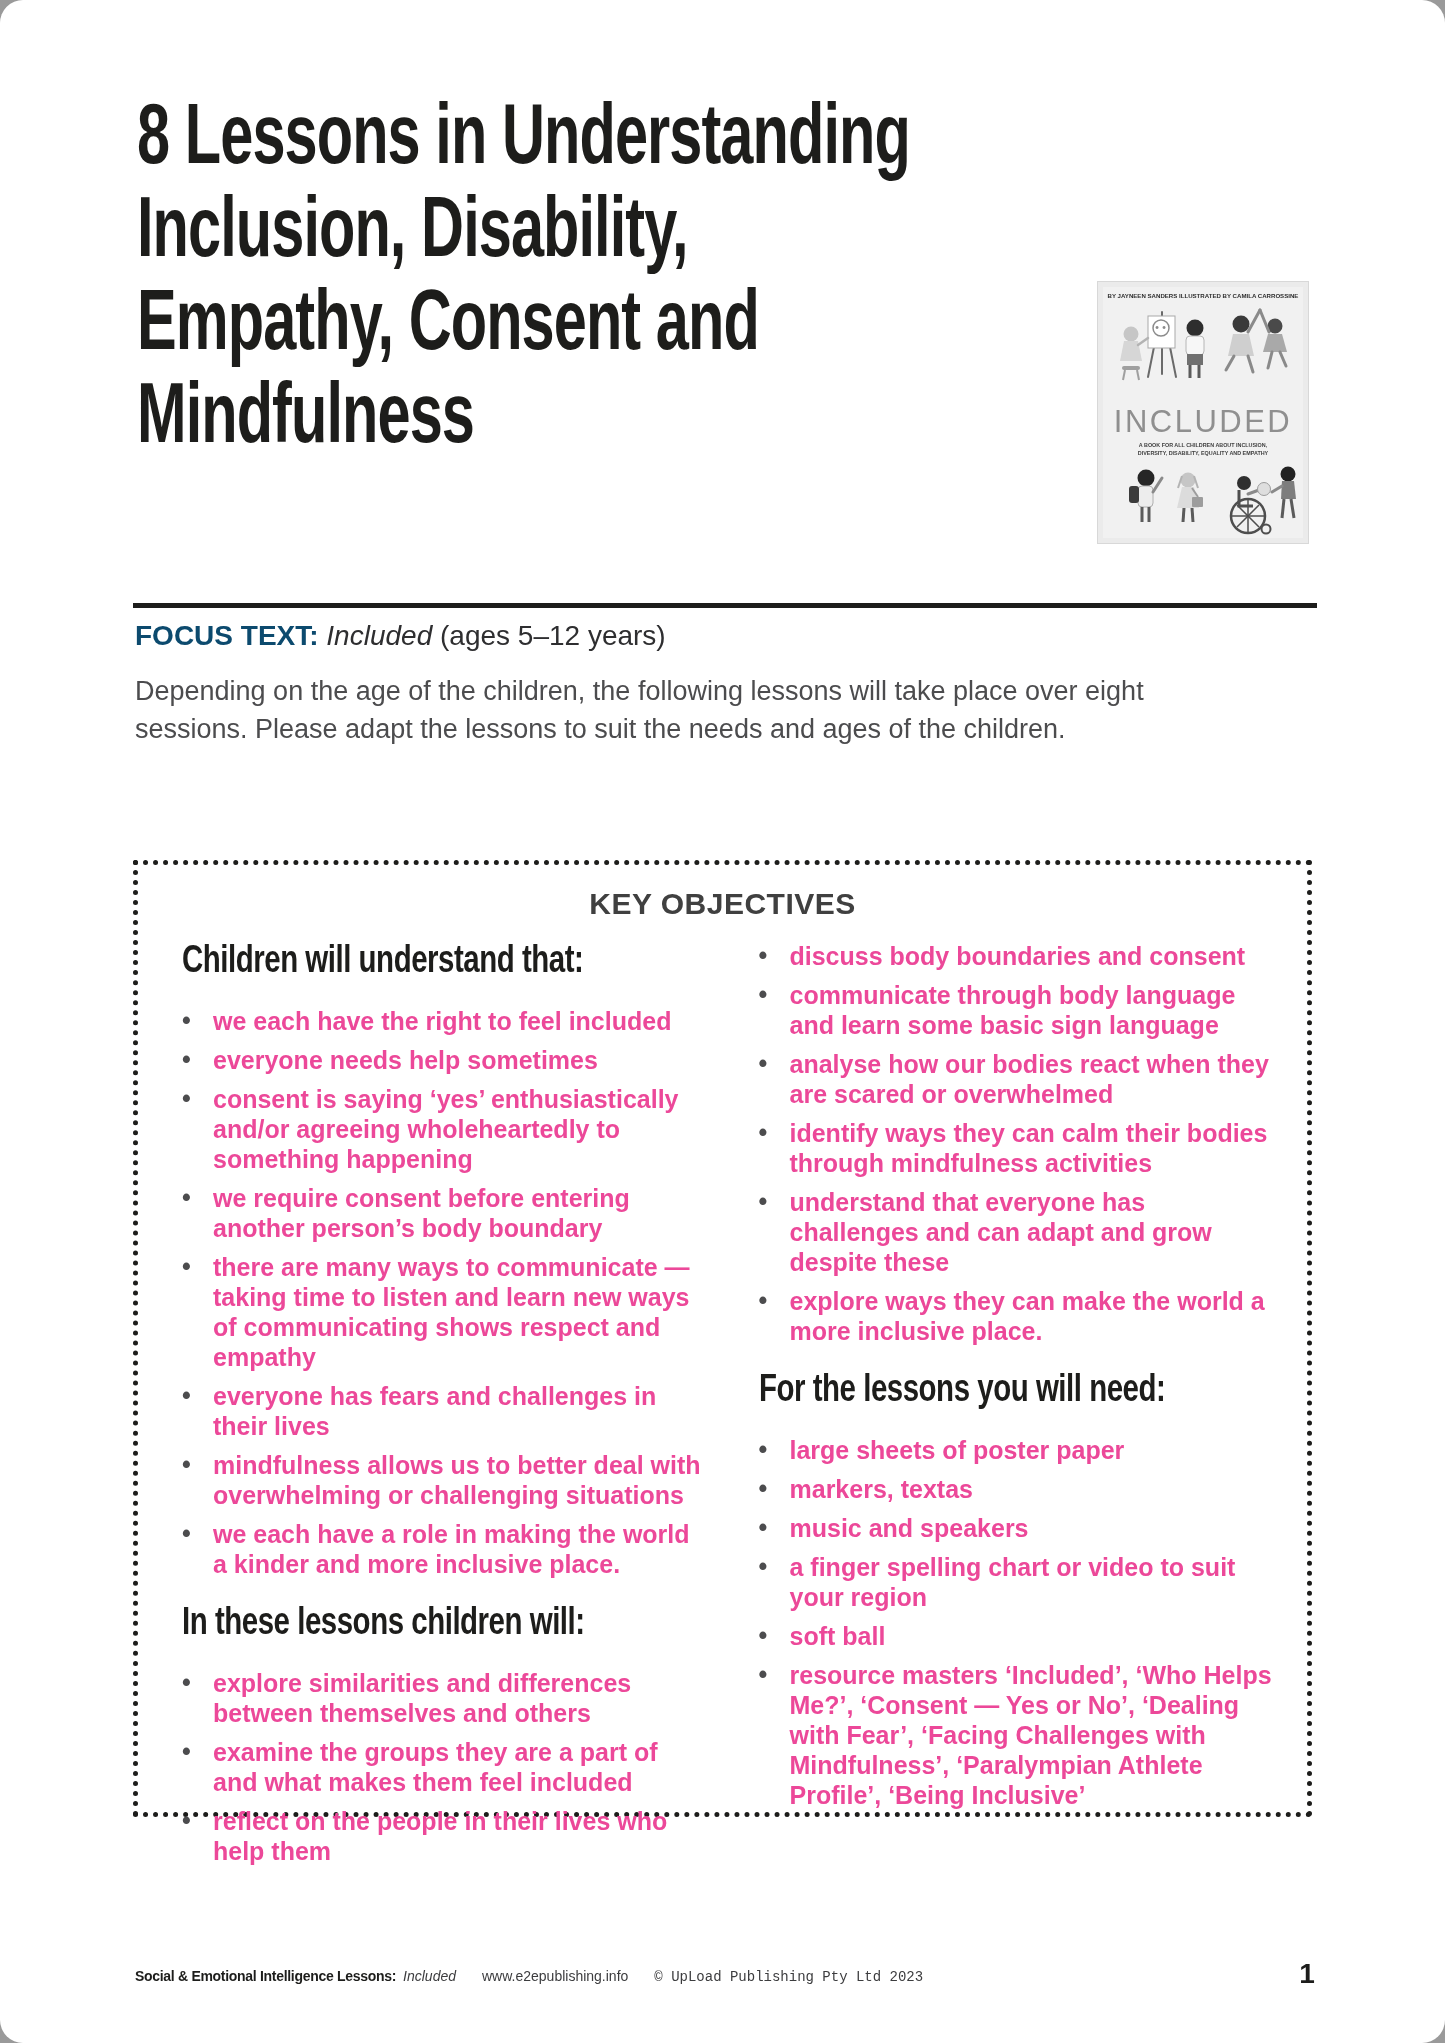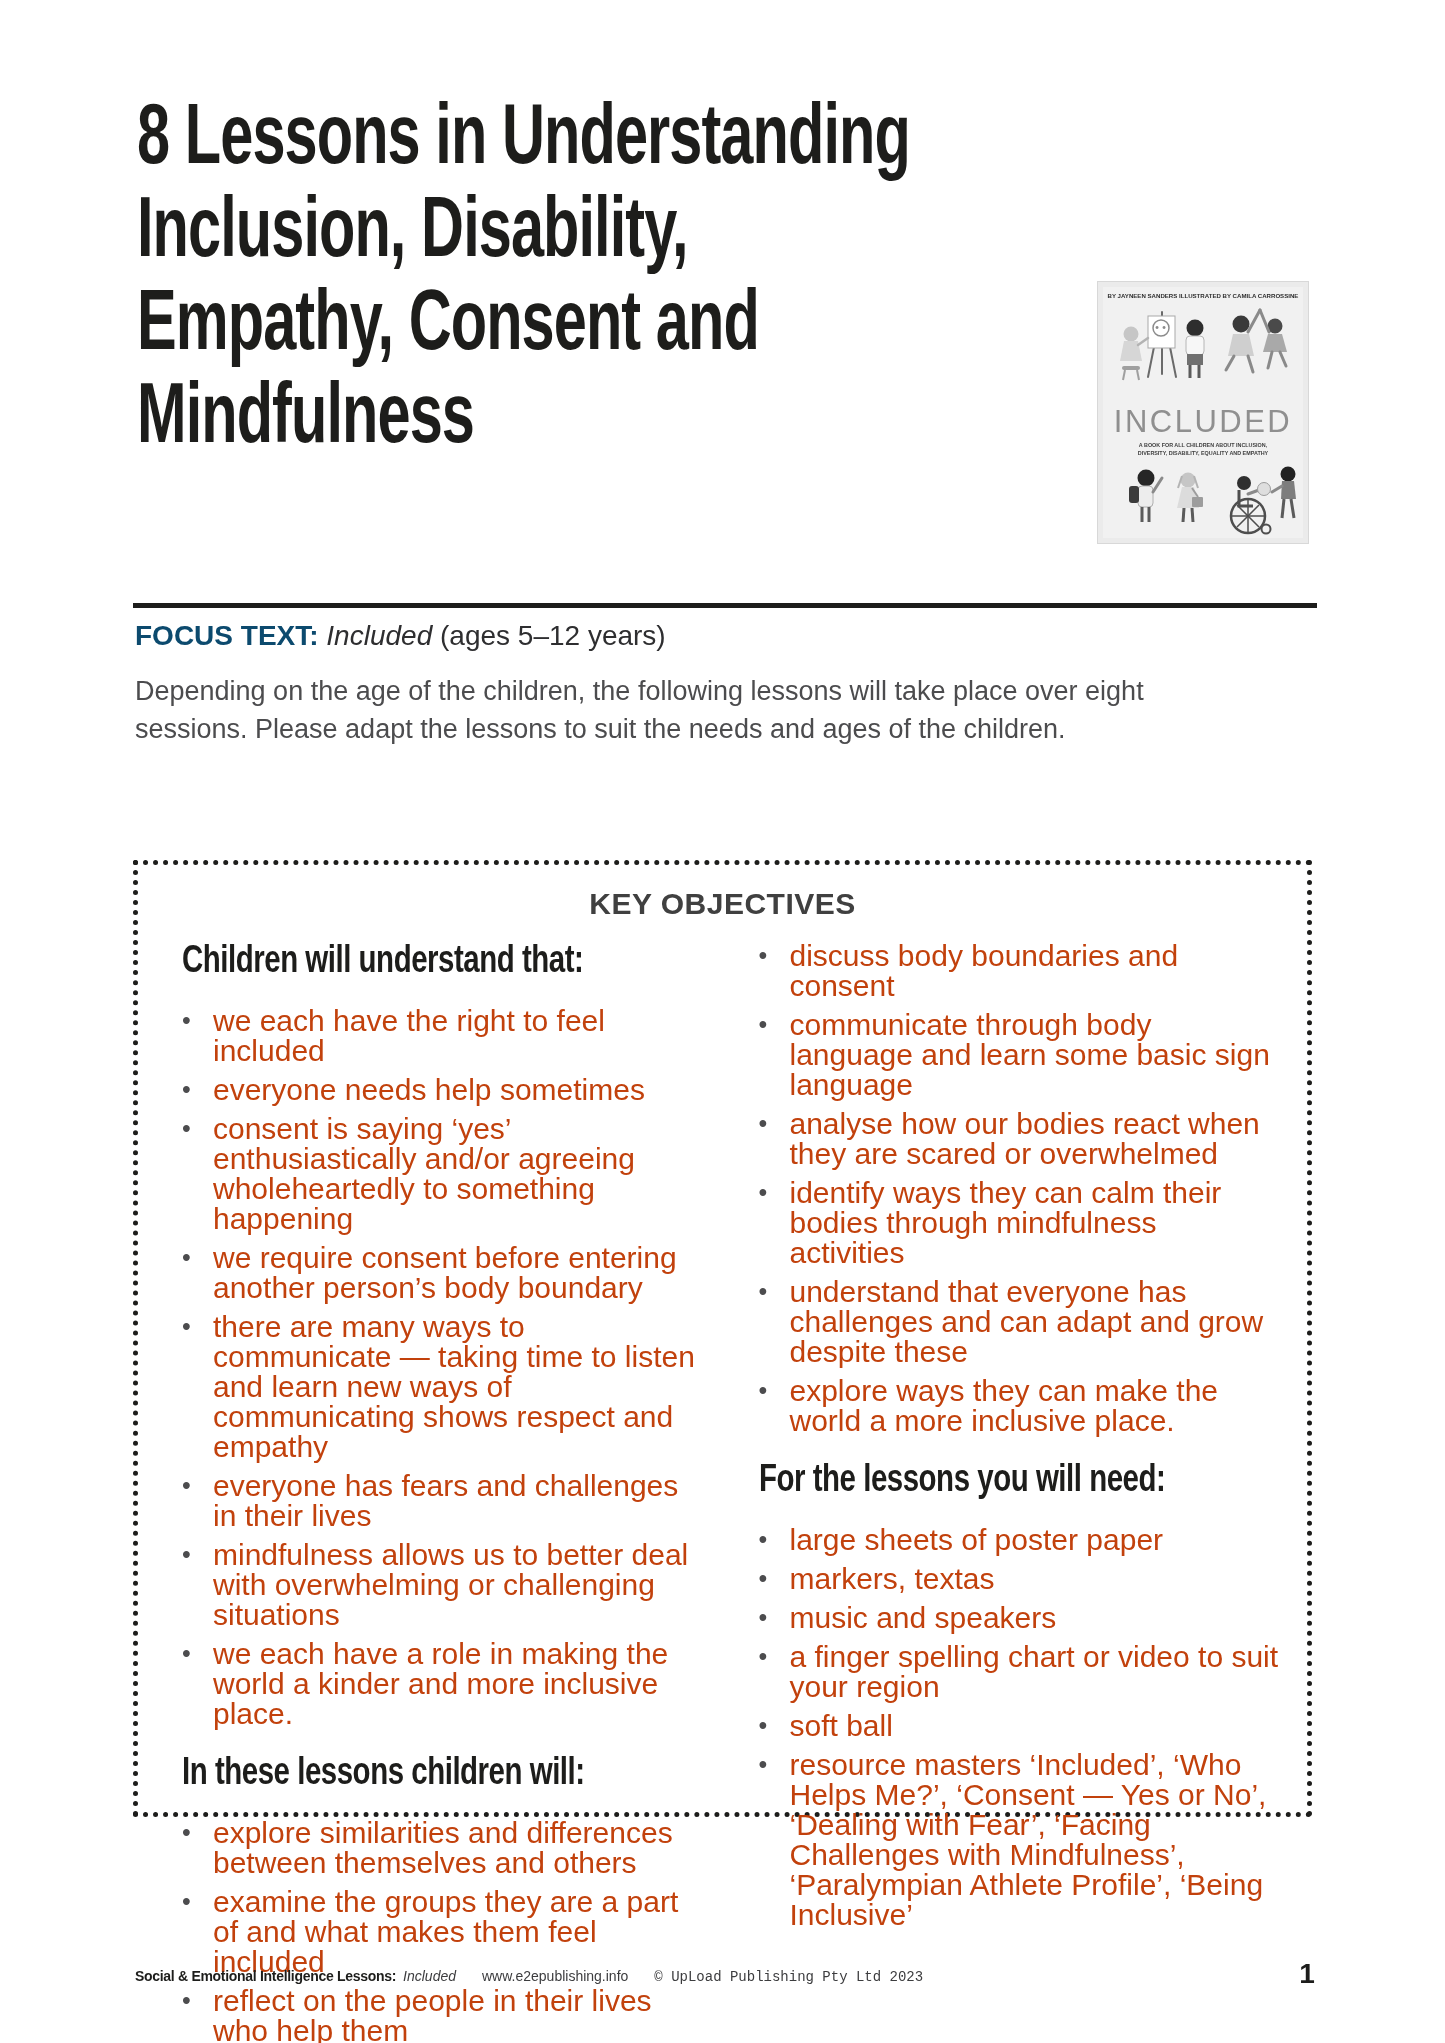--- a/index.html
+++ b/index.html
@@ -4,20 +4,21 @@
 <style>
   html,body{margin:0;padding:0;background:#9a9a9a;}
   .page{
     position:relative;
     width:1445px;height:2043px;
     background:#ffffff;
     margin:0 auto;
     font-family:"Liberation Sans",sans-serif;
     color:#1d1d1b;
     overflow:hidden;
+    border-radius:23px;
   }
   
   .title{position:absolute;left:137px;top:84px;margin:0;}
   .title-line{
     display:block;height:93px;
     font-size:64px;font-weight:800;letter-spacing:-1px;
     white-space:nowrap;color:#1d1d1b;
     transform:scale(0.93,1.34);transform-origin:left top;
     font-family:"Liberation Sans",sans-serif;
   }
@@ -54,21 +55,21 @@
     display:inline-block;margin:0;
     font-size:31px;font-weight:800;letter-spacing:-0.5px;color:#1d1d1b;
     transform:scale(0.95,1.28);transform-origin:left bottom;
     white-space:nowrap;
   }
   .hand-wrap{margin:4px 0 16px 16px;line-height:40px;}
   .hand-wrap.second{margin-top:28px;}
   .blist{list-style:none;margin:0;padding:0;}
   .blist li{
     position:relative;padding-left:47px;margin:0 0 9px 0;
-    font-size:30px;line-height:30px;color:#c2410c;
+    font-size:25px;line-height:30px;color:#ec4899;font-weight:bold;
   }
   .blist .dot::before{
     content:"•";position:absolute;left:16px;top:-1px;
     font-size:25px;color:#4c4c4e;
   }
   
   .footer{
     position:absolute;left:135px;top:1968px;width:1180px;
     font-size:14px;color:#3c3c3e;
     display:flex;align-items:baseline;

